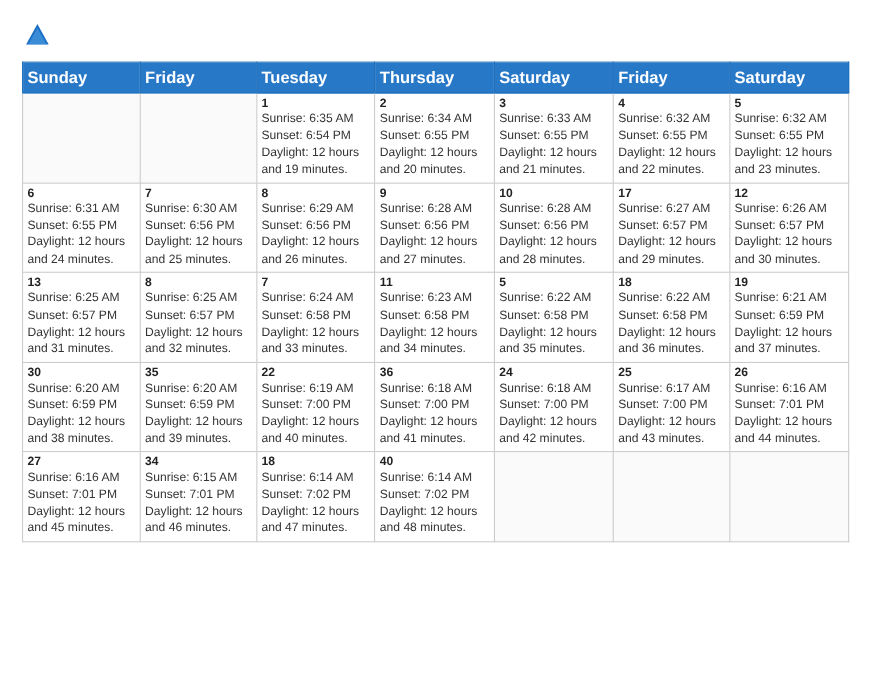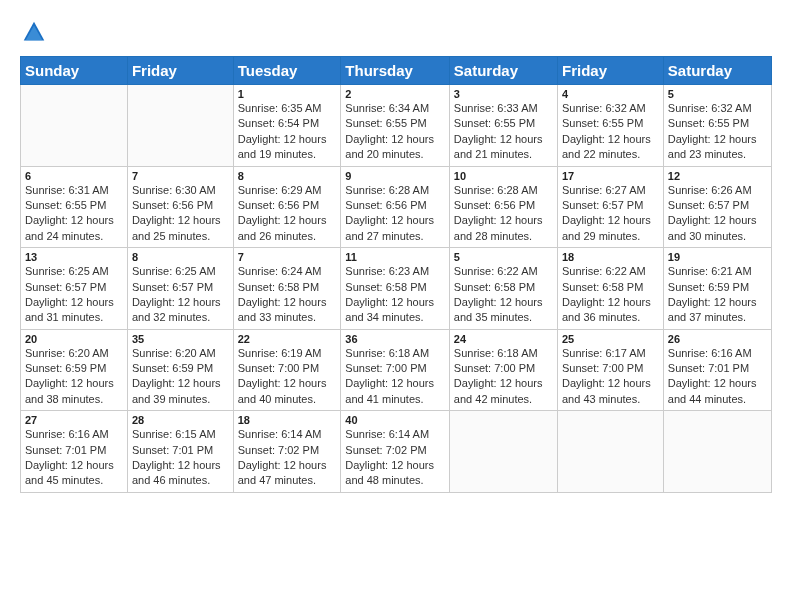--- a/index.html
+++ b/index.html
@@ -203,21 +203,21 @@
             <span class="day-num">18</span>
             <div class="day-info">Sunrise: 6:22 AM<br>Sunset: 6:58 PM<br>Daylight: 12 hours and 36 minutes.</div>
           </td>
           <td>
             <span class="day-num">19</span>
             <div class="day-info">Sunrise: 6:21 AM<br>Sunset: 6:59 PM<br>Daylight: 12 hours and 37 minutes.</div>
           </td>
         </tr>
         <tr>
           <td>
-            <span class="day-num">20</span>
+            <span class="day-num">30</span>
             <div class="day-info">Sunrise: 6:20 AM<br>Sunset: 6:59 PM<br>Daylight: 12 hours and 38 minutes.</div>
           </td>
           <td>
             <span class="day-num">35</span>
             <div class="day-info">Sunrise: 6:20 AM<br>Sunset: 6:59 PM<br>Daylight: 12 hours and 39 minutes.</div>
           </td>
           <td>
             <span class="day-num">22</span>
             <div class="day-info">Sunrise: 6:19 AM<br>Sunset: 7:00 PM<br>Daylight: 12 hours and 40 minutes.</div>
           </td>
@@ -237,21 +237,21 @@
             <span class="day-num">26</span>
             <div class="day-info">Sunrise: 6:16 AM<br>Sunset: 7:01 PM<br>Daylight: 12 hours and 44 minutes.</div>
           </td>
         </tr>
         <tr>
           <td>
             <span class="day-num">27</span>
             <div class="day-info">Sunrise: 6:16 AM<br>Sunset: 7:01 PM<br>Daylight: 12 hours and 45 minutes.</div>
           </td>
           <td>
-            <span class="day-num">28</span>
+            <span class="day-num">34</span>
             <div class="day-info">Sunrise: 6:15 AM<br>Sunset: 7:01 PM<br>Daylight: 12 hours and 46 minutes.</div>
           </td>
           <td>
             <span class="day-num">18</span>
             <div class="day-info">Sunrise: 6:14 AM<br>Sunset: 7:02 PM<br>Daylight: 12 hours and 47 minutes.</div>
           </td>
           <td>
             <span class="day-num">40</span>
             <div class="day-info">Sunrise: 6:14 AM<br>Sunset: 7:02 PM<br>Daylight: 12 hours and 48 minutes.</div>
           </td>

